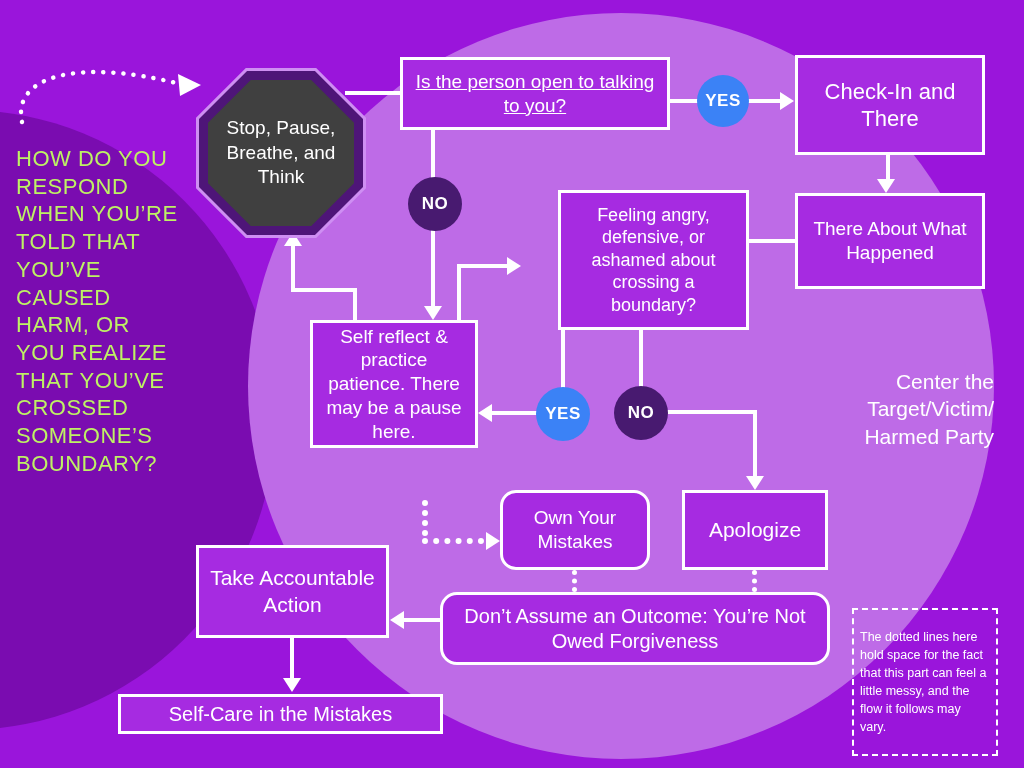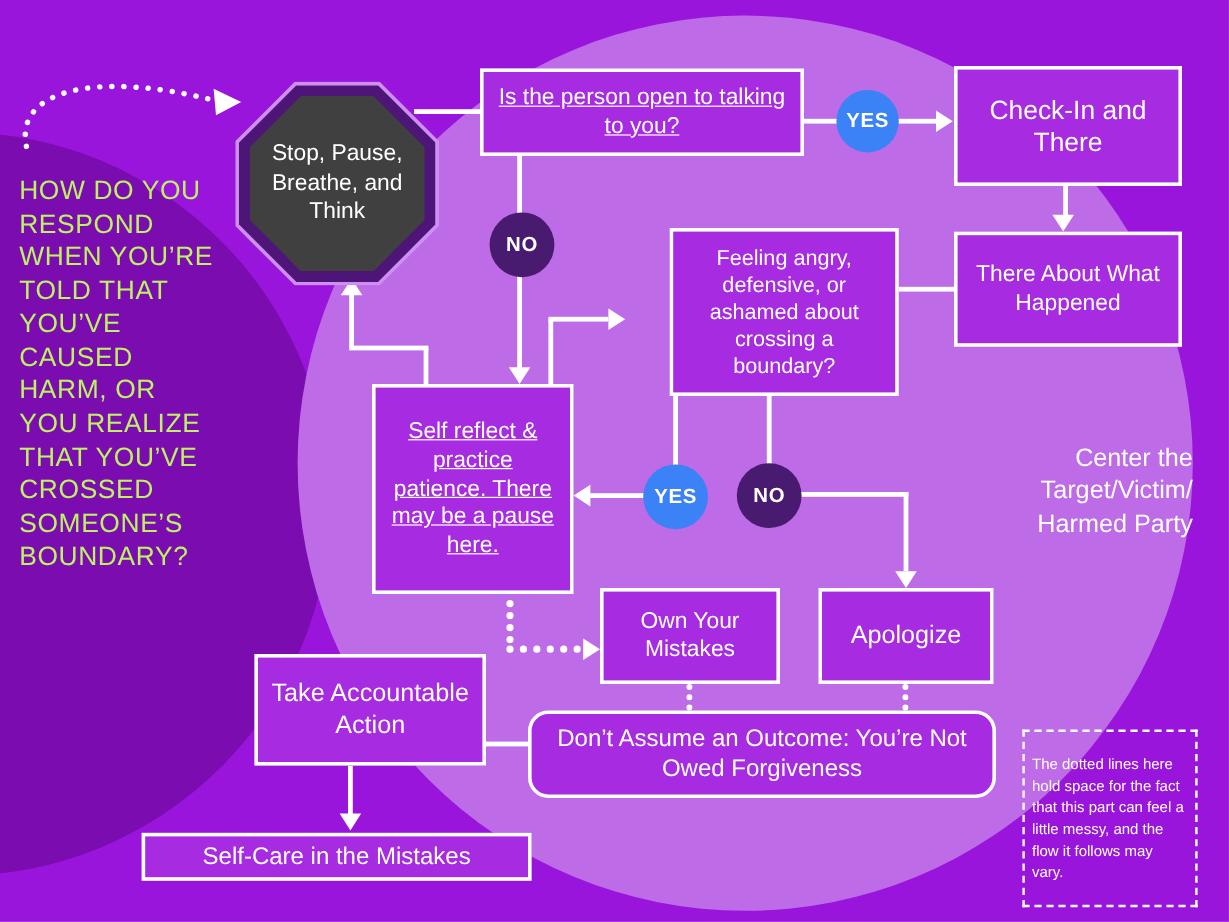--- a/index.html
+++ b/index.html
@@ -129,27 +129,27 @@
 </div>
 
 <div class="box" style="left:400px;top:57px;width:270px;height:73px;font-size:19px;text-decoration:underline;">Is the person open to talking to you?</div>
 
 <div class="box" style="left:795px;top:55px;width:190px;height:100px;font-size:22px;">Check-In and There</div>
 
 <div class="box" style="left:795px;top:193px;width:190px;height:96px;font-size:19px;">There About What Happened</div>
 
 <div class="box" style="left:521px;top:190px;width:191px;height:140px;font-size:18px;margin-left:37px;">Feeling angry, defensive, or ashamed about crossing a boundary?</div>
 
-<div class="box" style="left:310px;top:320px;width:168px;height:175px;font-size:19px;text-decoration:underline;">Self reflect &amp; practice patience. There may be a pause here.</div>
+<div class="box" style="left:310px;top:320px;width:168px;height:128px;font-size:19px;">Self reflect &amp; practice patience. There may be a pause here.</div>
 
-<div class="box" style="left:500px;top:490px;width:150px;height:80px;font-size:19px;">Own Your Mistakes</div>
+<div class="box" style="left:500px;top:490px;width:150px;height:80px;font-size:19px;border-radius:16px;">Own Your Mistakes</div>
 
 <div class="box" style="left:682px;top:490px;width:146px;height:80px;font-size:21px;">Apologize</div>
 
-<div class="box" style="left:212px;top:545px;width:193px;height:93px;font-size:21px;">Take Accountable Action</div>
+<div class="box" style="left:196px;top:545px;width:193px;height:93px;font-size:21px;">Take Accountable Action</div>
 
 <div class="box" style="left:440px;top:592px;width:390px;height:73px;font-size:20px;border-radius:17px;">Don’t Assume an Outcome: You’re Not Owed Forgiveness</div>
 
 <div class="box" style="left:118px;top:694px;width:325px;height:40px;font-size:20px;">Self-Care in the Mistakes</div>
 
 <div class="circle-label yes" style="left:697px;top:75px;width:52px;height:52px;">YES</div>
 <div class="circle-label no" style="left:408px;top:177px;width:54px;height:54px;">NO</div>
 <div class="circle-label yes" style="left:536px;top:387px;width:54px;height:54px;">YES</div>
 <div class="circle-label no" style="left:614px;top:386px;width:54px;height:54px;">NO</div>
 

